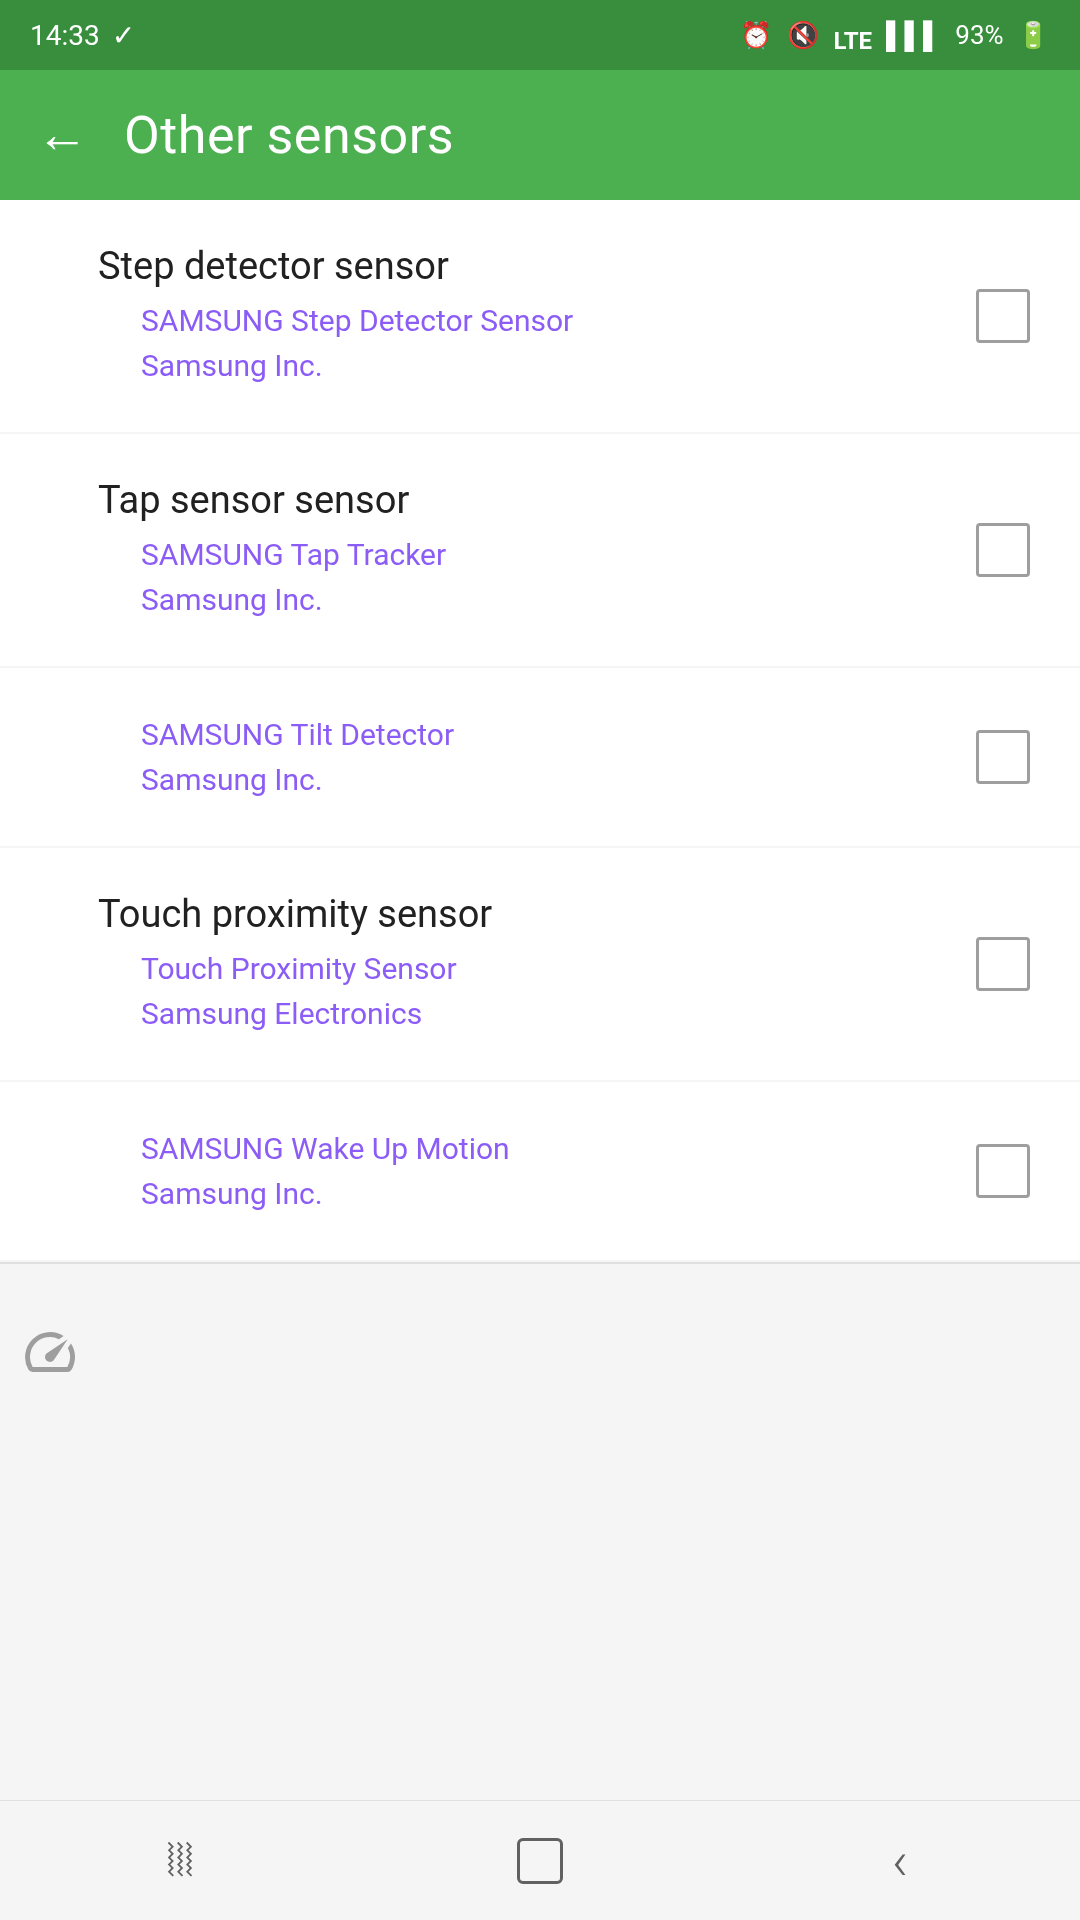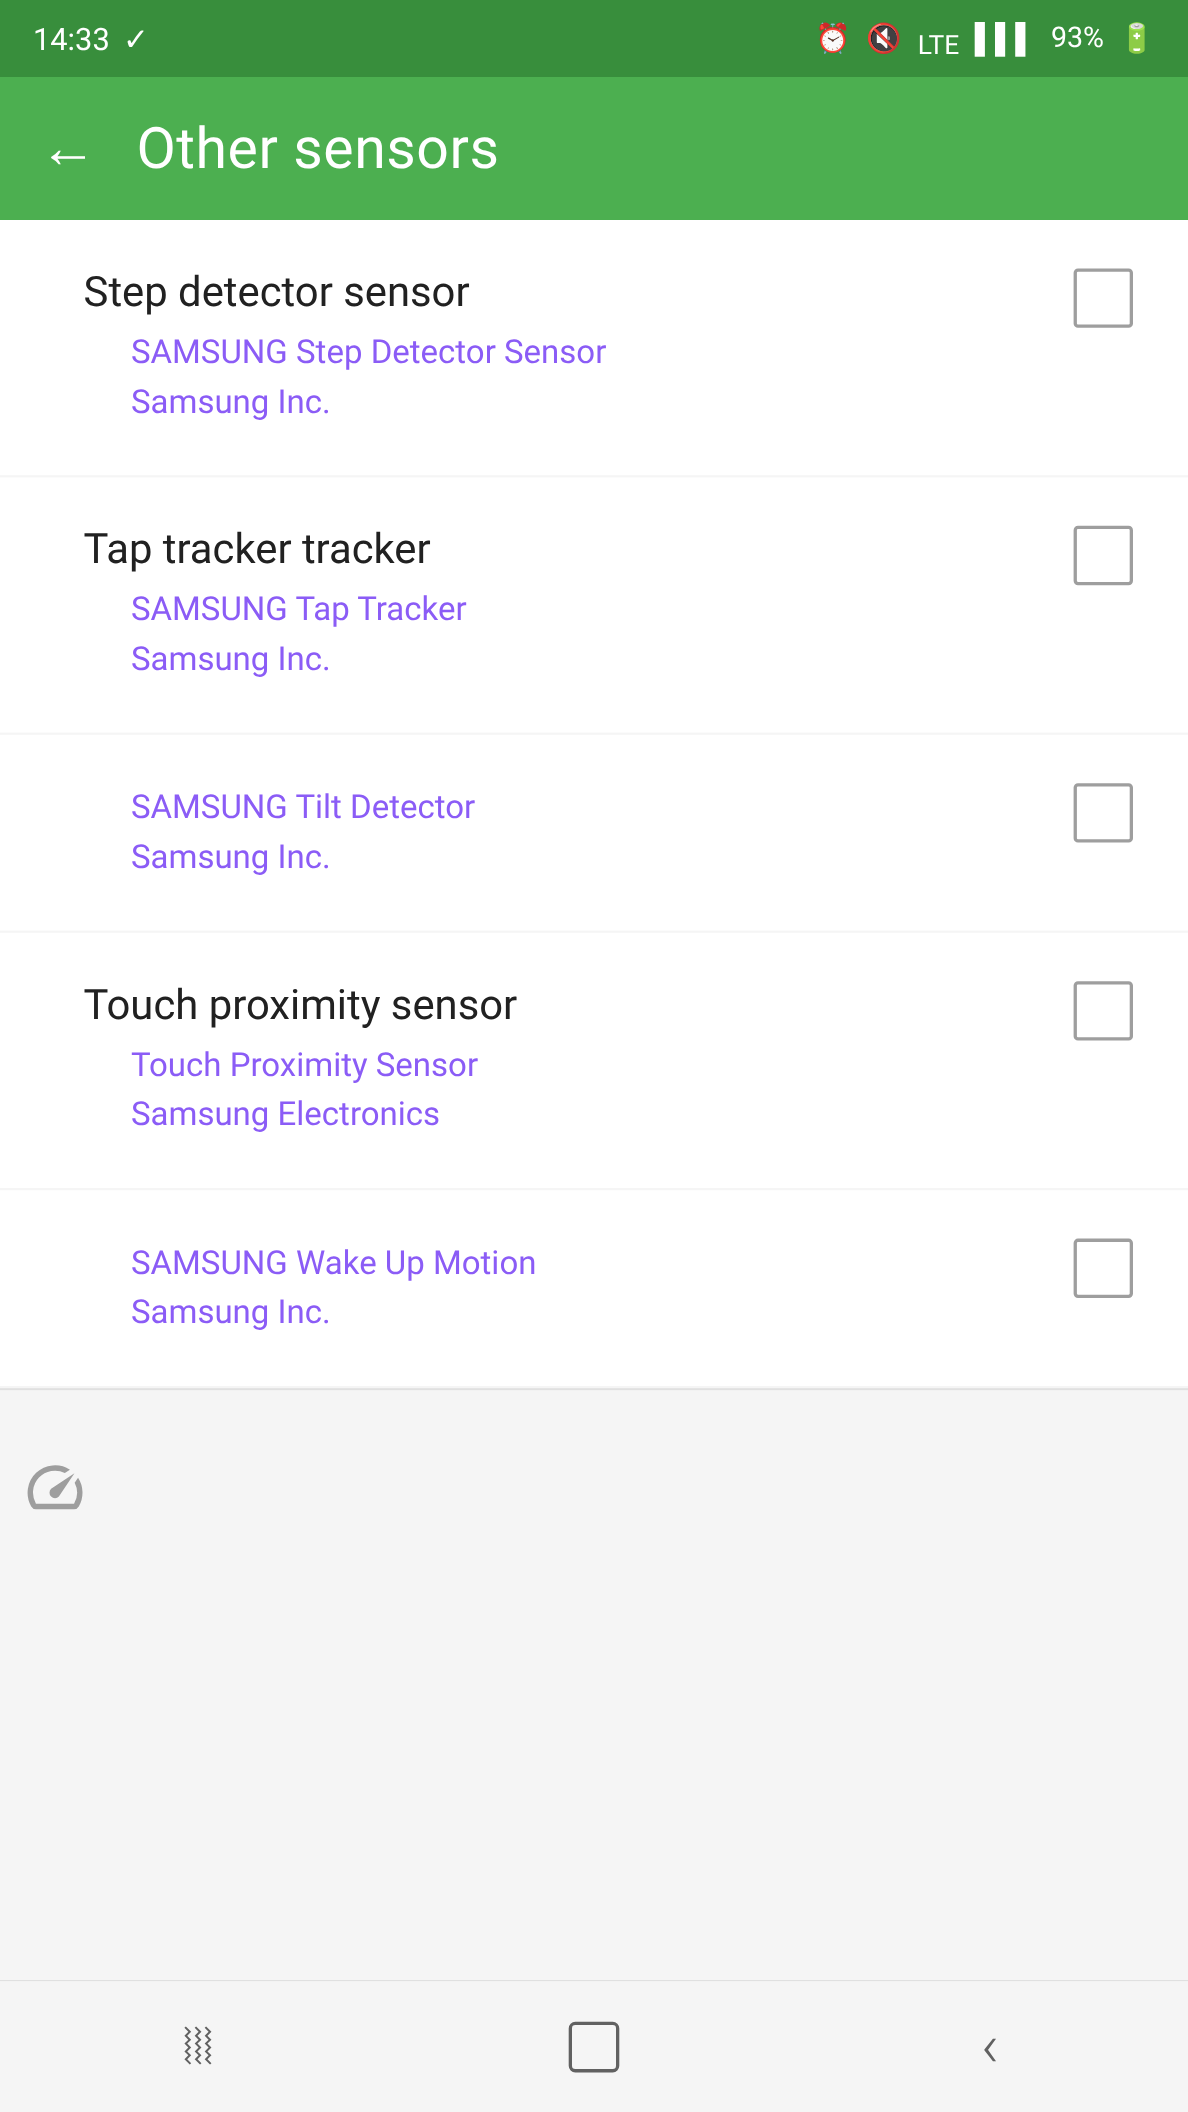--- a/index.html
+++ b/index.html
@@ -67,22 +67,23 @@
     .content {
       flex: 1;
       background: #f5f5f5;
       padding: 0;
     }
 
     
     .sensor-item {
       background: white;
       display: flex;
+      align-items: center;
       justify-content: space-between;
-      padding: 44px 50px 44px 76px;
+      padding: 44px 50px 44px 98px;
       margin-bottom: 2px;
     }
 
     .sensor-info {
       flex: 1;
     }
 
     .sensor-title {
       font-size: 38px;
       color: #212121;
@@ -234,21 +235,21 @@
 <body>
 
 <div class="status-bar">
   <div class="status-bar-left">
     <span>14:33</span>
     <span style="font-size:28px;">✓</span>
   </div>
   <div class="status-bar-right">
     <span>⏰</span>
     <span style="font-size:26px;">🔇</span>
-    <span style="font-size:24px; font-weight:normal;margin-top:12px;">LTE</span>
+    <span style="font-size:24px; font-weight:bold;margin-top:12px;">LTE</span>
     <span>▌▌▌</span>
     <span>93%</span>
     <span>🔋</span>
   </div>
 </div>
 
 <div class="app-bar">
   <span class="app-bar-back">←</span>
   <span class="app-bar-title">Other sensors</span>
 </div>
@@ -258,21 +259,21 @@
   <div class="sensor-item">
     <div class="sensor-info">
       <div class="sensor-title">Step detector sensor</div>
       <div class="sensor-subtitle">SAMSUNG Step Detector Sensor<br>Samsung Inc.</div>
     </div>
     <div class="checkbox"></div>
   </div>
 
   <div class="sensor-item">
     <div class="sensor-info">
-      <div class="sensor-title">Tap tracker tracker</div>
+      <div class="sensor-title">Tap sensor sensor</div>
       <div class="sensor-subtitle">SAMSUNG Tap Tracker<br>Samsung Inc.</div>
     </div>
     <div class="checkbox"></div>
   </div>
 
   <div class="sensor-item">
     <div class="sensor-info">
       <div class="sensor-subtitle">SAMSUNG Tilt Detector<br>Samsung Inc.</div>
     </div>
     <div class="checkbox"></div>

